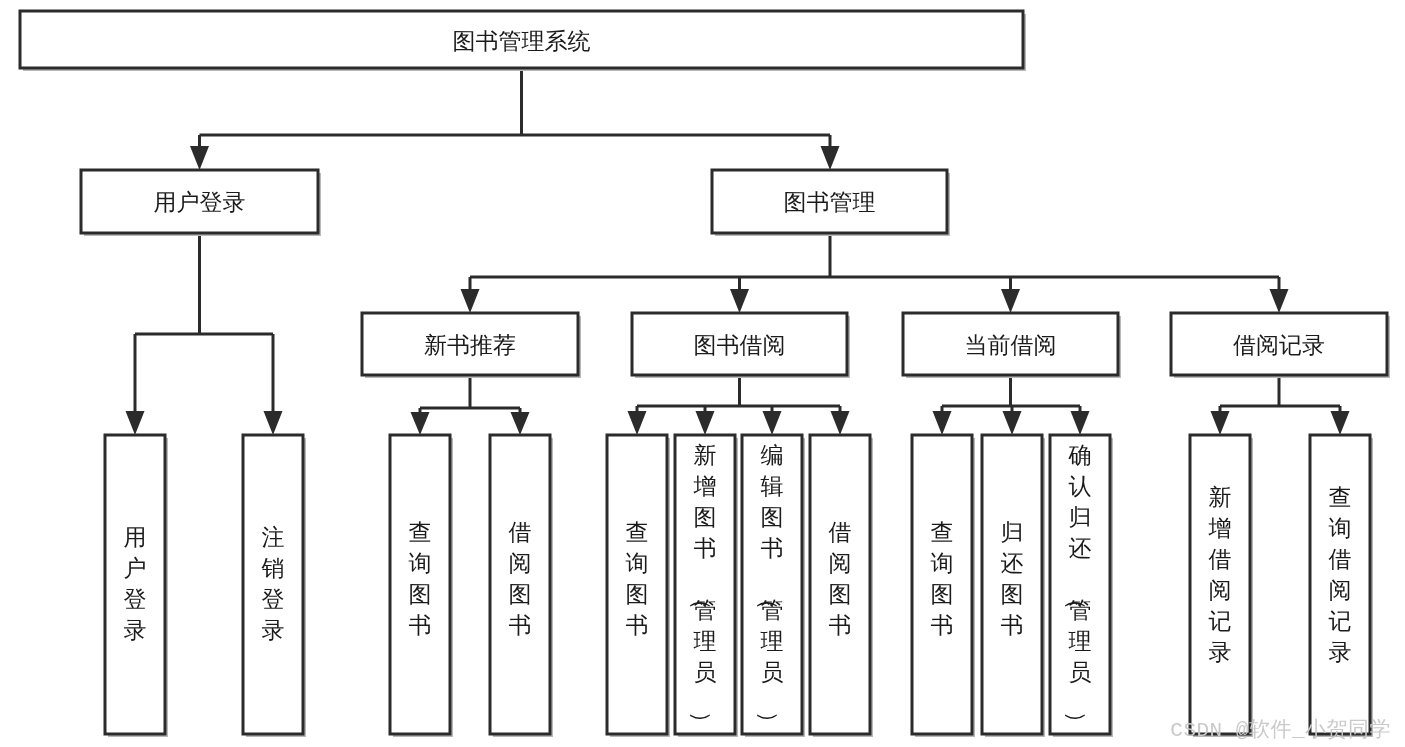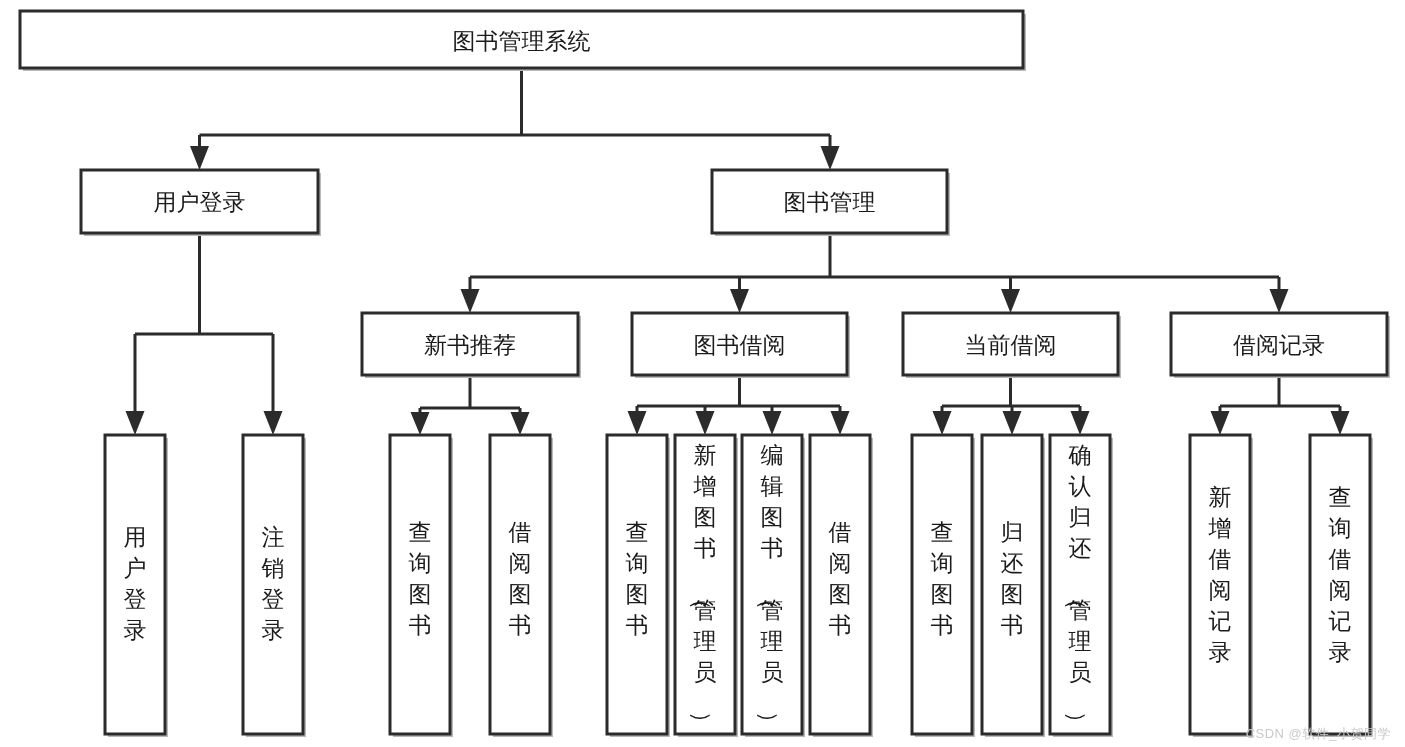--- a/index.html
+++ b/index.html
@@ -53,22 +53,22 @@
   .node-label-v {
     font-family: "Liberation Sans", "DejaVu Sans", sans-serif;
     font-size: 23px;
     fill: #1b1b1b;
     text-anchor: middle;
   }
   .watermark {
     position: absolute;
     right: 14px;
     bottom: 4px;
-    font-family: Liberation Sans, sans-serif;
-    font-size: 13px;
+    font-family: Liberation Mono, monospace;
+    font-size: 21px;
     color: #c9c9c9;
     white-space: nowrap;
     letter-spacing: 0.5px;
   }
 </style>
 </head>
 <body>
 
 <div id="diagram-root">
 

